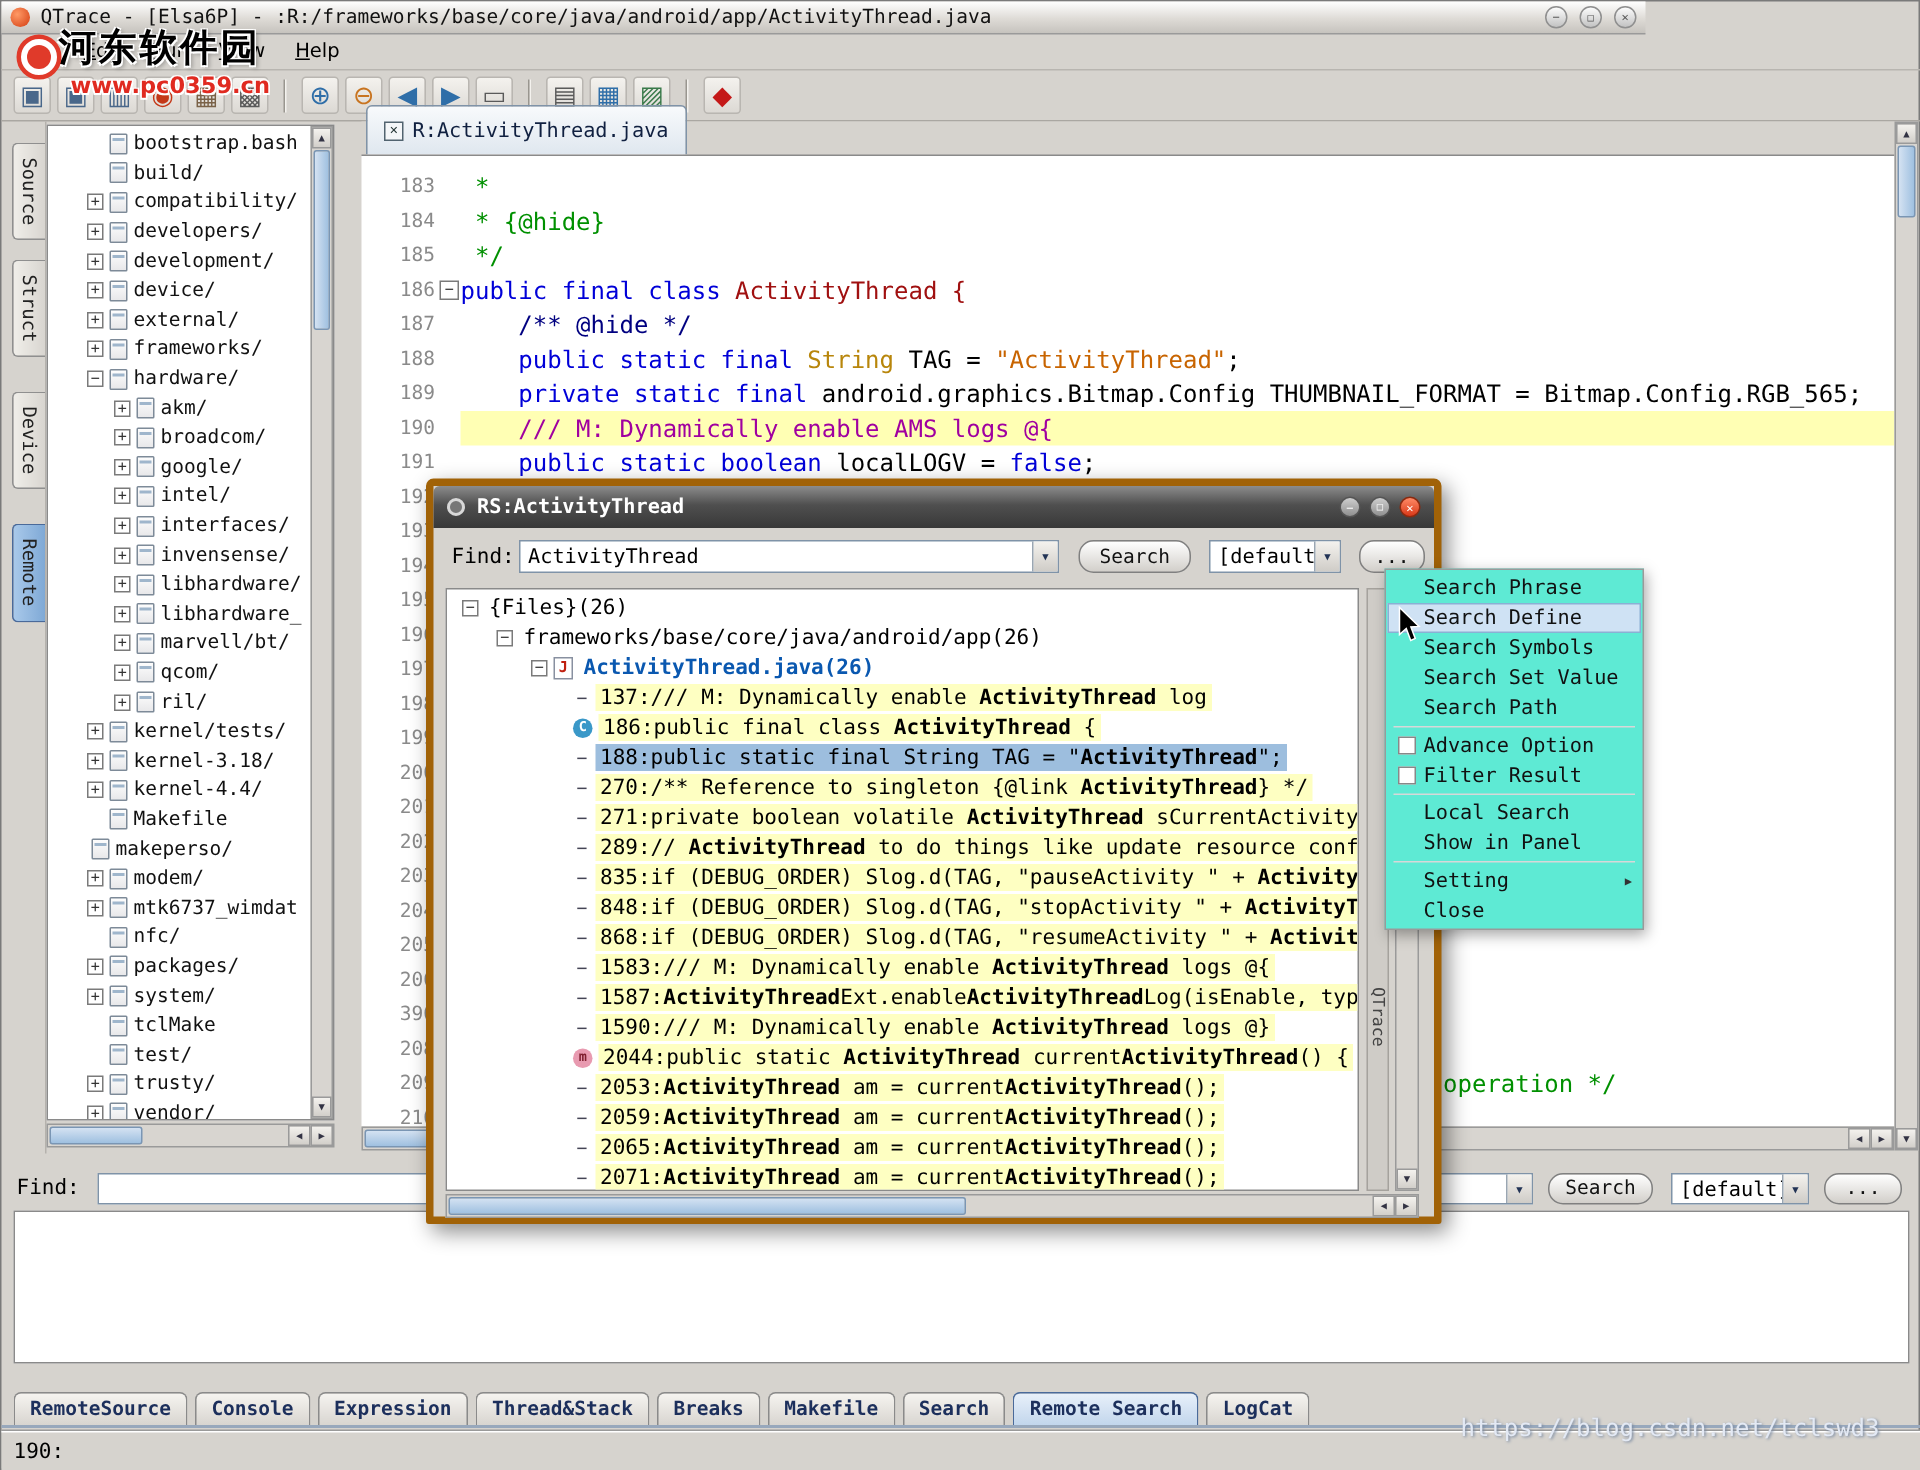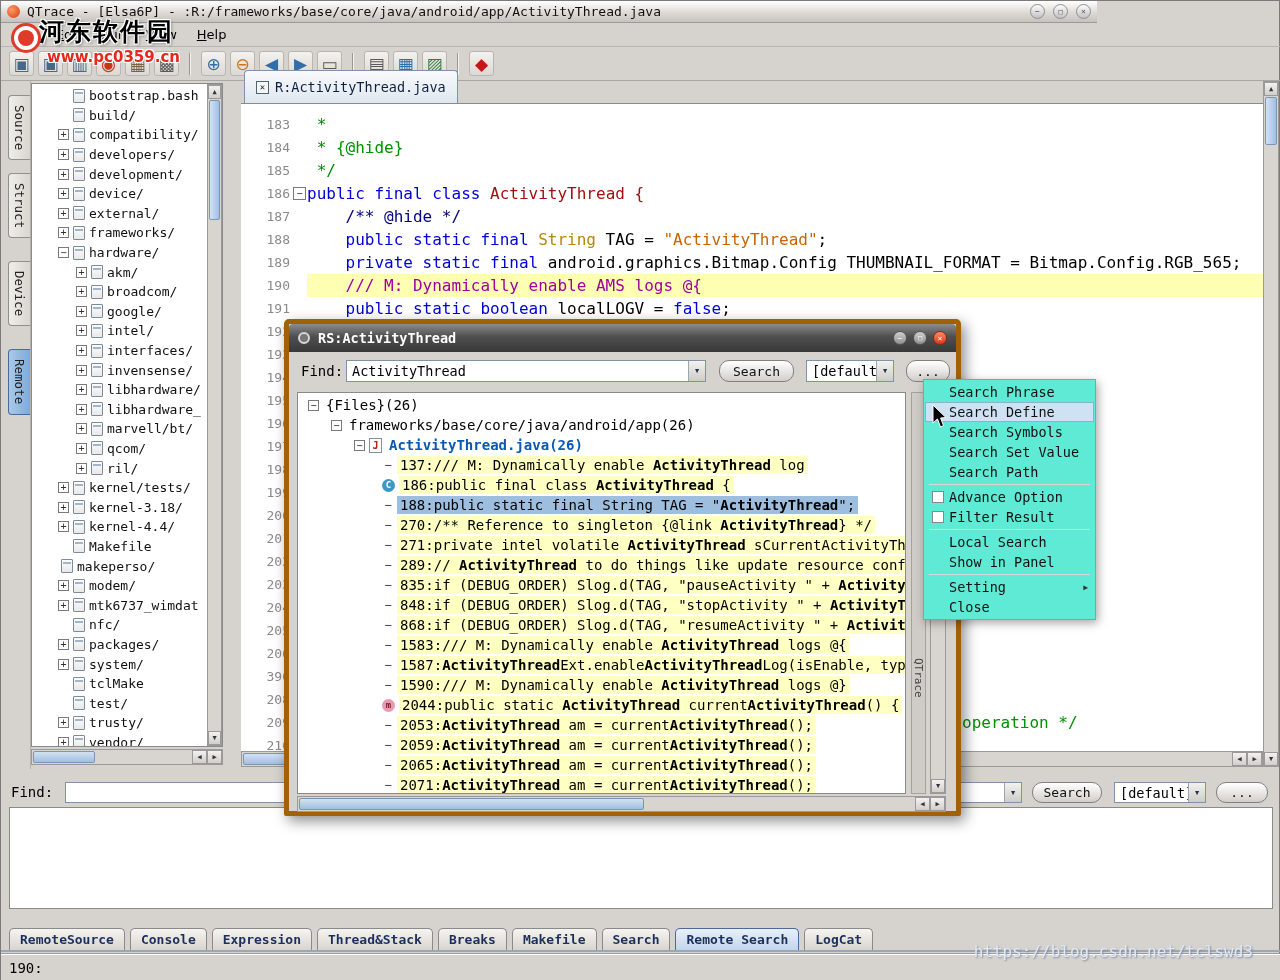--- a/index.html
+++ b/index.html
@@ -493,21 +493,21 @@
     </span>
     <span class="pillbtn d-more">...</span>
     <div class="dtree">
         <div class="res-row" style="padding-left: 10px;"><span class="expbox">−</span><span class="res-text"><span>{Files}(26)</span></span></div>
         <div class="res-row" style="padding-left: 33px;"><span class="expbox">−</span><span class="res-text"><span>frameworks/base/core/java/android/app(26)</span></span></div>
         <div class="res-row" style="padding-left: 56px;"><span class="expbox">−</span><span class="jicon">J</span><span class="res-text filehead"><span>ActivityThread.java(26)</span></span></div>
         <div class="res-row" style="padding-left: 84px;"><span class="dashicon">−</span><span class="res-text yel"><span>137:/// M: Dynamically enable </span><span class="b">ActivityThread</span><span> log</span></span></div>
         <div class="res-row" style="padding-left: 84px;"><span class="cicon">C</span><span class="res-text yel"><span>186:public final class </span><span class="b">ActivityThread</span><span> {</span></span></div>
         <div class="res-row" style="padding-left: 84px;"><span class="dashicon">−</span><span class="res-text sel"><span>188:public static final String TAG = "</span><span class="b">ActivityThread</span><span>";</span></span></div>
         <div class="res-row" style="padding-left: 84px;"><span class="dashicon">−</span><span class="res-text yel"><span>270:/** Reference to singleton {@link </span><span class="b">ActivityThread</span><span>} */</span></span></div>
-        <div class="res-row" style="padding-left: 84px;"><span class="dashicon">−</span><span class="res-text yel"><span>271:private intel volatile </span><span class="b">ActivityThread</span><span> sCurrentActivityThread</span></span></div>
+        <div class="res-row" style="padding-left: 84px;"><span class="dashicon">−</span><span class="res-text yel"><span>271:private boolean volatile </span><span class="b">ActivityThread</span><span> sCurrentActivityThread</span></span></div>
         <div class="res-row" style="padding-left: 84px;"><span class="dashicon">−</span><span class="res-text yel"><span>289:// </span><span class="b">ActivityThread</span><span> to do things like update resource configurati</span></span></div>
         <div class="res-row" style="padding-left: 84px;"><span class="dashicon">−</span><span class="res-text yel"><span>835:if (DEBUG_ORDER) Slog.d(TAG, "pauseActivity " + </span><span class="b">ActivityThread</span></span></div>
         <div class="res-row" style="padding-left: 84px;"><span class="dashicon">−</span><span class="res-text yel"><span>848:if (DEBUG_ORDER) Slog.d(TAG, "stopActivity " + </span><span class="b">ActivityThread</span></span></div>
         <div class="res-row" style="padding-left: 84px;"><span class="dashicon">−</span><span class="res-text yel"><span>868:if (DEBUG_ORDER) Slog.d(TAG, "resumeActivity " + </span><span class="b">ActivityThread</span></span></div>
         <div class="res-row" style="padding-left: 84px;"><span class="dashicon">−</span><span class="res-text yel"><span>1583:/// M: Dynamically enable </span><span class="b">ActivityThread</span><span> logs @{</span></span></div>
         <div class="res-row" style="padding-left: 84px;"><span class="dashicon">−</span><span class="res-text yel"><span>1587:</span><span class="b">ActivityThread</span><span>Ext.enable</span><span class="b">ActivityThread</span><span>Log(isEnable, type, Acti</span></span></div>
         <div class="res-row" style="padding-left: 84px;"><span class="dashicon">−</span><span class="res-text yel"><span>1590:/// M: Dynamically enable </span><span class="b">ActivityThread</span><span> logs @}</span></span></div>
         <div class="res-row" style="padding-left: 84px;"><span class="micon">m</span><span class="res-text yel"><span>2044:public static </span><span class="b">ActivityThread</span><span> current</span><span class="b">ActivityThread</span><span>() {</span></span></div>
         <div class="res-row" style="padding-left: 84px;"><span class="dashicon">−</span><span class="res-text yel"><span>2053:</span><span class="b">ActivityThread</span><span> am = current</span><span class="b">ActivityThread</span><span>();</span></span></div>
         <div class="res-row" style="padding-left: 84px;"><span class="dashicon">−</span><span class="res-text yel"><span>2059:</span><span class="b">ActivityThread</span><span> am = current</span><span class="b">ActivityThread</span><span>();</span></span></div>

